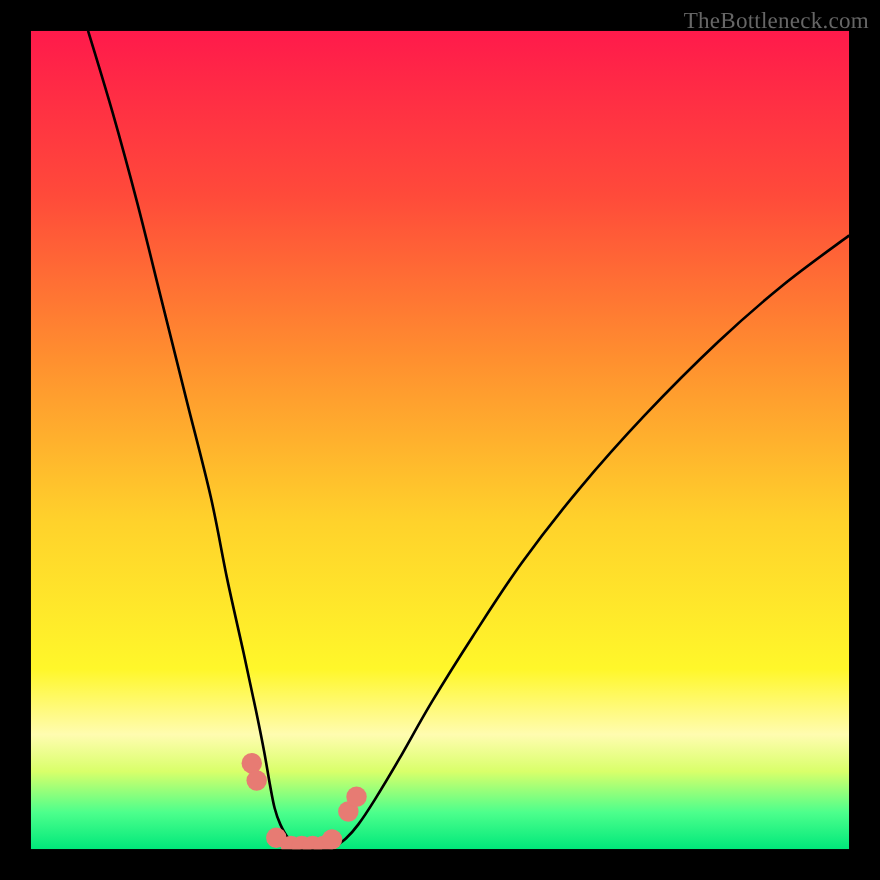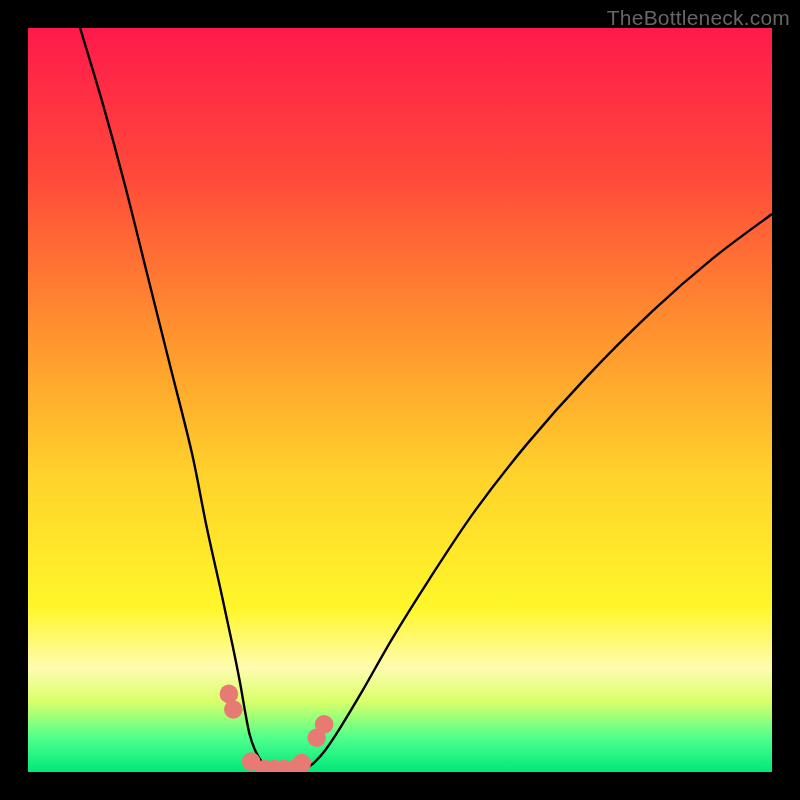--- a/index.html
+++ b/index.html
@@ -27,20 +27,21 @@
     height: 744px;
   }
   .watermark {
     position: absolute;
     top: 6px;
     right: 10px;
     color: #666;
     font-size: 21px;
     font-weight: 400;
     letter-spacing: 0.2px;
+    font-family: Liberation Serif, serif;
   }
 </style>
 </head>
 <body>
 
 <div class="watermark">TheBottleneck.com</div>
 
 <div class="frame">
   <svg class="plot-area" viewBox="0 0 744 744" preserveAspectRatio="none">
     <defs>

